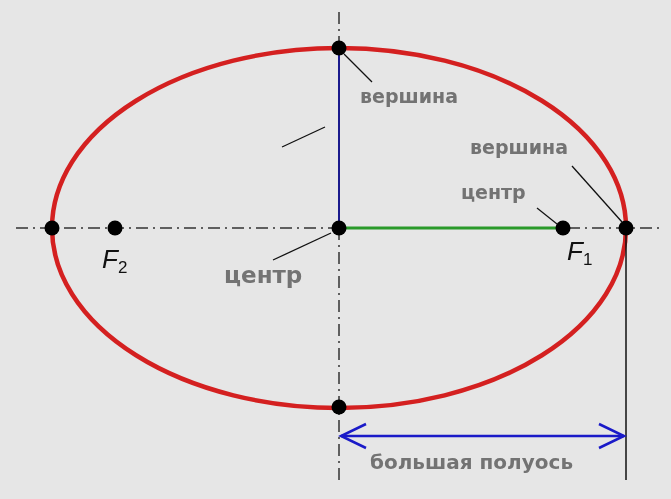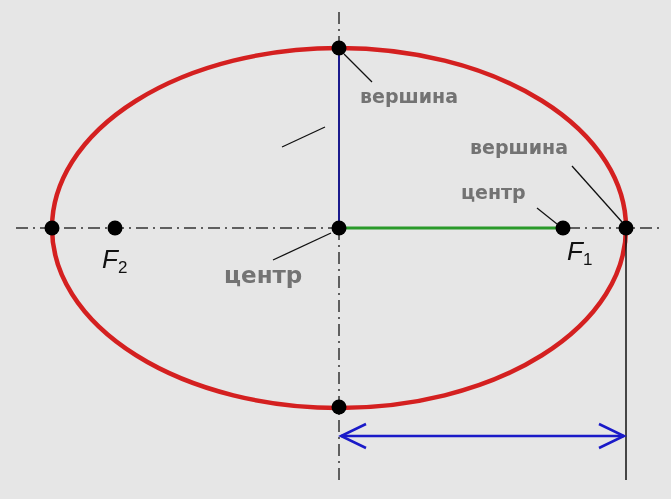--- a/index.html
+++ b/index.html
@@ -49,16 +49,17 @@
       <circle cx="339" cy="228" r="7.5"></circle>
       <circle cx="563" cy="228" r="7.5"></circle>
       <circle cx="115" cy="228" r="7.5"></circle>
     </g>
   </svg>
 
   <div class="lbl" style="left:360px;top:85px;font-size:19px;">вершина</div>
   <div class="lbl" style="left:470px;top:136px;font-size:19px;">вершина</div>
   <div class="lbl" style="left:461px;top:181px;font-size:19px;">центр</div>
   <div class="lbl" style="left:224px;top:262px;font-size:23px;">центр</div>
+  <div class="lbl" style="left:370px;top:450px;font-size:20px;">большая полуось</div>
 
   <div class="math" style="left:102px;top:244px;"><span>F</span><sub>2</sub></div>
   <div class="math" style="left:567px;top:236px;"><span>F</span><sub>1</sub></div>
 </div>
 
 </body></html>

